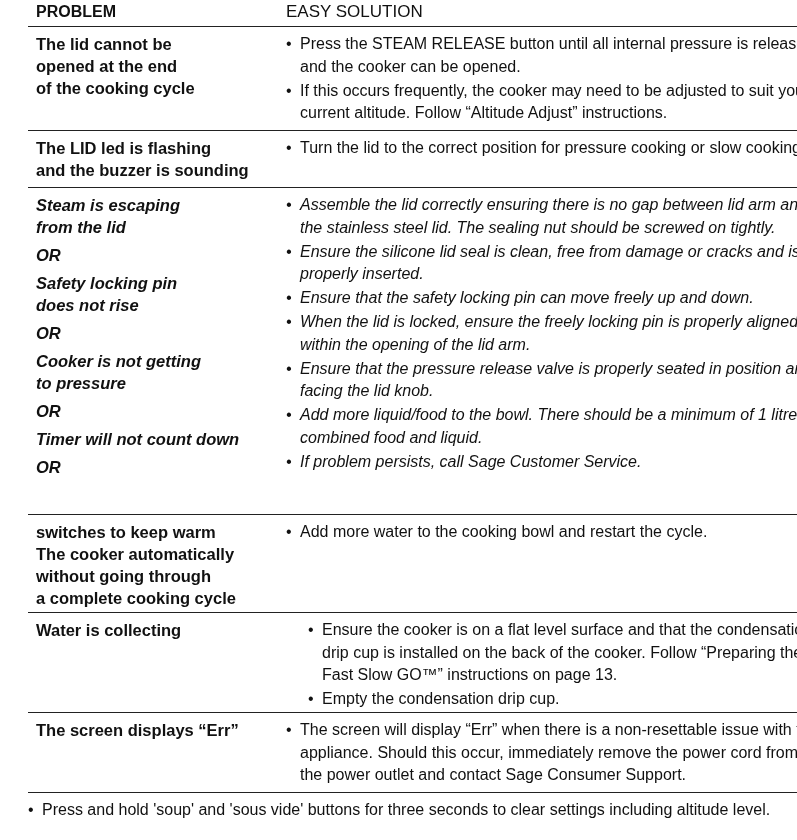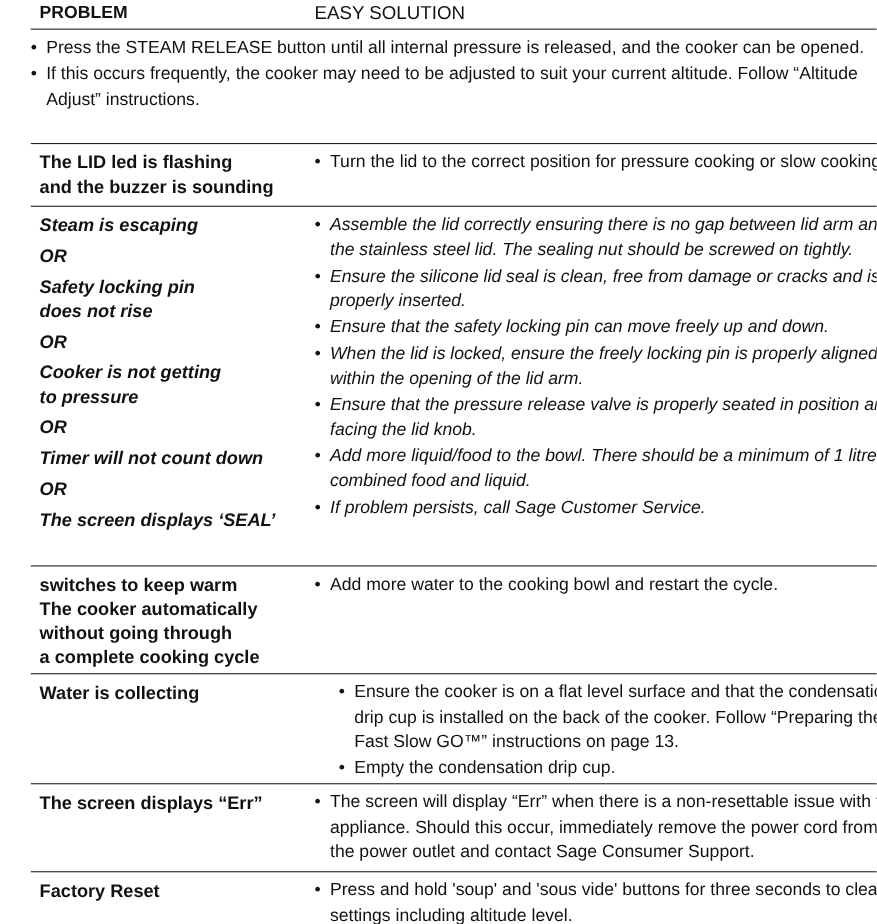--- a/index.html
+++ b/index.html
@@ -20,20 +20,25 @@
 </head>
 <body>
 
 <div class="tbl">
   <div class="hdr">
     <div class="c1">PROBLEM</div>
     <div class="c2">EASY SOLUTION</div>
   </div>
 
   <div class="row" style="height:104px;">
+    <div class="prob">
+      <span class="line">The lid cannot be</span>
+      <span class="line">opened at the end</span>
+      <span class="line">of the cooking cycle</span>
+    </div>
     <div class="sol">
       <ul>
         <li>Press the STEAM RELEASE button until all internal pressure is released, and the cooker can be opened.</li>
         <li>If this occurs frequently, the cooker may need to be adjusted to suit your current altitude. Follow “Altitude Adjust” instructions.</li>
       </ul>
     </div>
   </div>
 
   <div class="row" style="height:57px;">
     <div class="prob">
@@ -43,30 +48,30 @@
     <div class="sol">
       <ul>
         <li>Turn the lid to the correct position for pressure cooking or slow cooking.</li>
       </ul>
     </div>
   </div>
 
   <div class="row" style="height:327px;font-style:italic;">
     <div class="prob">
       <span class="line">Steam is escaping</span>
+      <span class="line">from the lid</span>
       <span class="gap">OR</span>
       <span class="gap">Safety locking pin</span>
       <span class="line">does not rise</span>
       <span class="gap">OR</span>
       <span class="gap">Cooker is not getting</span>
       <span class="line">to pressure</span>
       <span class="gap">OR</span>
       <span class="gap">Timer will not count down</span>
       <span class="gap">OR</span>
-      <span class="gap">The screen displays ‘SEAL’</span>
     </div>
     <div class="sol">
       <ul>
         <li>Assemble the lid correctly ensuring there is no gap between lid arm and the stainless steel lid. The sealing nut should be screwed on tightly.</li>
         <li>Ensure the silicone lid seal is clean, free from damage or cracks and is properly inserted.</li>
         <li>Ensure that the safety locking pin can move freely up and down.</li>
         <li>When the lid is locked, ensure the freely locking pin is properly aligned within the opening of the lid arm.</li>
         <li>Ensure that the pressure release valve is properly seated in position and facing the lid knob.</li>
         <li>Add more liquid/food to the bowl. There should be a minimum of 1 litre combined food and liquid.</li>
         <li>If problem persists, call Sage Customer Service.</li>
@@ -105,22 +110,19 @@
       <span class="line">The screen displays “Err”</span>
     </div>
     <div class="sol">
       <ul>
         <li>The screen will display “Err” when there is a non-resettable issue with the appliance. Should this occur, immediately remove the power cord from the power outlet and contact Sage Consumer Support.</li>
       </ul>
     </div>
   </div>
 
   <div class="row" style="height:48px;">
-    <div class="prob">
-      <span class="line">Factory Reset</span>
-    </div>
     <div class="sol">
       <ul>
         <li>Press and hold 'soup' and 'sous vide' buttons for three seconds to clear settings including altitude level.</li>
       </ul>
     </div>
   </div>
 </div>
 
 </body></html>

